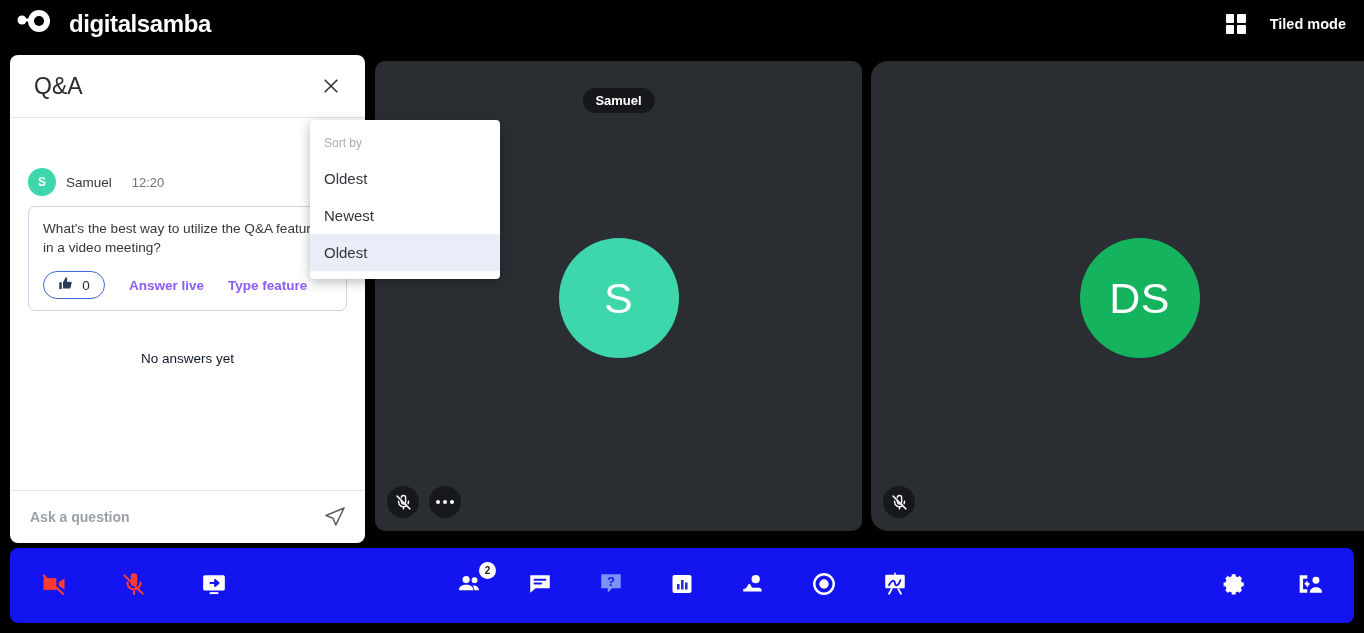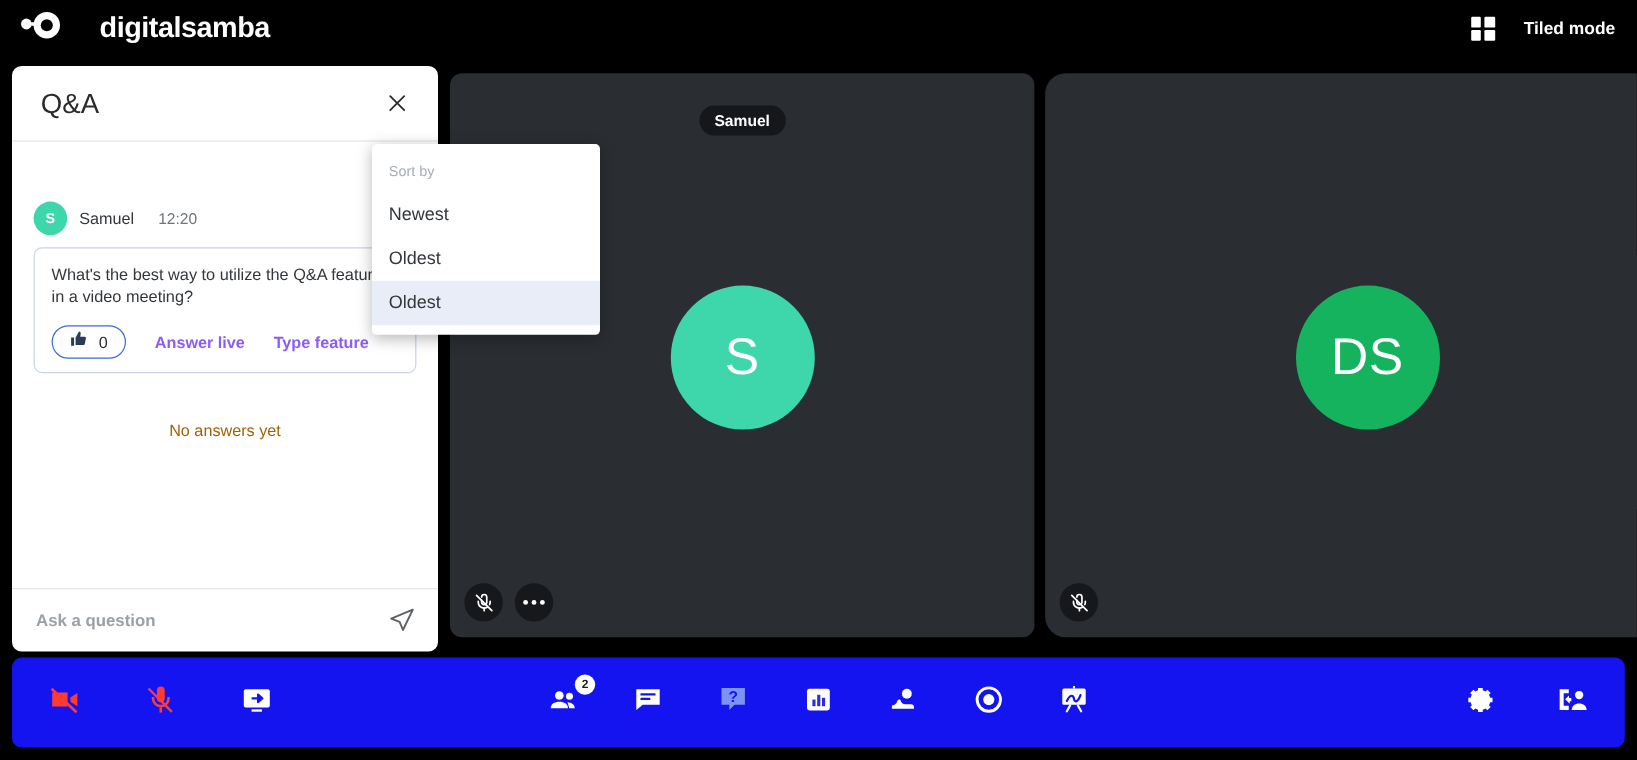--- a/index.html
+++ b/index.html
@@ -27,21 +27,21 @@
     width: 1364px;
     height: 48px;
     background: #000000;
     display: flex;
     align-items: center;
     justify-content: space-between;
   }
   .brand {
     display: flex;
     align-items: center;
-    gap: 29px;
+    gap: 15px;
     padding-left: 14px;
   }
   .brand-logo { display: block; }
   .brand-name {
     color: #ffffff;
     font-size: 24px;
     font-weight: bold;
     letter-spacing: -0.4px;
   }
   .tiled-mode {
@@ -217,21 +217,21 @@
   .vote-count { color: #2b2b2b; font-size: 13.5px; }
   .qa-link {
     color: #8b5cf6;
     font-size: 13.5px;
     font-weight: bold;
     white-space: nowrap;
     cursor: pointer;
   }
   .qa-empty {
     text-align: center;
-    color: #a16207;
+    color: #0f172a;
     font-size: 13.5px;
     padding-top: 40px;
   }
   .qa-input-wrap {
     position: absolute;
     left: 0; bottom: 0;
     width: 100%;
     height: 53px;
     border-top: 1px solid #e3e5e8;
     display: flex;
@@ -444,22 +444,22 @@
       <span class="send-icon">
         <svg width="24" height="24" viewBox="0 0 24 24" fill="none" stroke="#5c6166" stroke-width="1.6" stroke-linejoin="round">
           <path d="M21 3 L3 10.5 L10 13.2 L12.8 20 Z"></path>
         </svg>
       </span>
     </div>
   </div>
 
   <div class="sort-menu">
     <div class="menu-label">Sort by</div>
+    <div class="menu-item">Oldest</div>
     <div class="menu-item">Newest</div>
-    <div class="menu-item">Oldest</div>
     <div class="menu-item selected">Oldest</div>
   </div>
 
   <div class="toolbar">
 
     <div class="tb-group tb-left">
       <div class="tb-btn">
         <span>
           <svg width="28" height="28" viewBox="0 0 24 24" fill="#ff3b30">
             <path d="M3 7h11v10H3z"></path>

